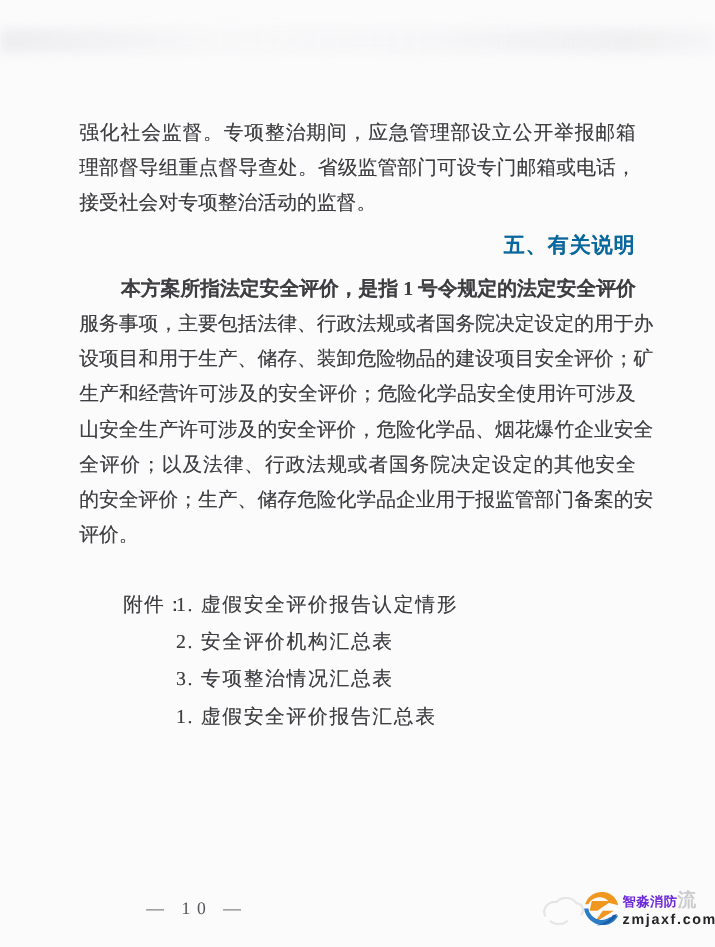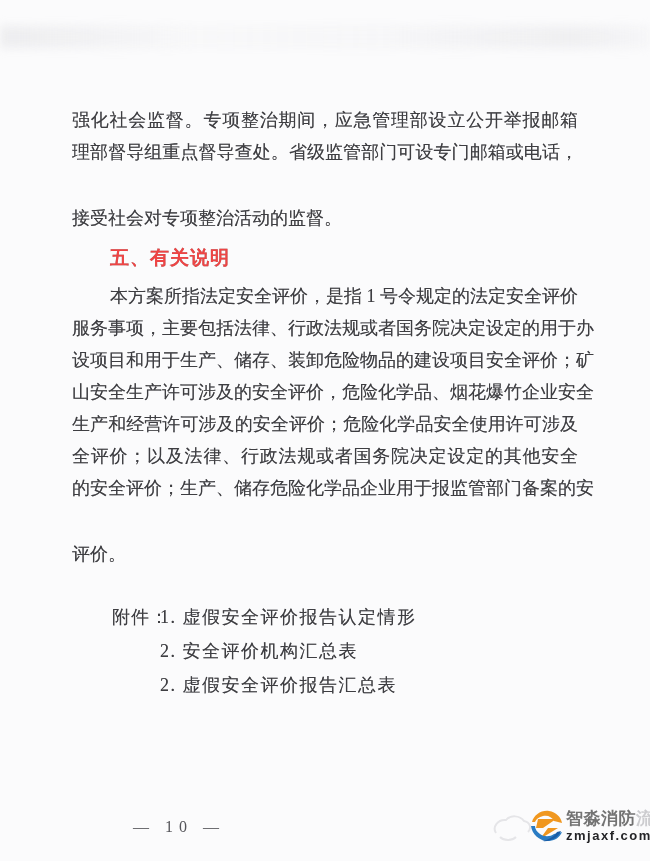--- a/index.html
+++ b/index.html
@@ -35,32 +35,33 @@
     text-shadow: 0 0 0.5px rgba(62,62,66,0.55);
   }
 
   .para .line {
     line-height: 32px;
     text-align: justify;
     text-align-last: justify;
     white-space: nowrap;
     overflow: visible;
   }
-  .para .line:last-child { text-align-last: left; white-space: normal; margin-top: 34px; }
-  .para.indent-first .line:first-child { padding-left: 38px; }
+  .para .line:last-child { text-align-last: left; white-space: normal; }
+  .para.indent-first .line:first-child { padding-left: 38px; font-weight: bold; }
 
   .section-heading {
     margin-top: 10px;
     padding-left: 38px;
     line-height: 28px;
     font-family: "Liberation Sans", "DejaVu Sans", sans-serif;
     font-weight: bold;
     font-size: 19px;
     letter-spacing: 1px;
-    color: #ef4444;
+    color: #0369a1;
+    text-align: right;
   }
   .para.p2 { margin-top: 8px; }
   .para.contact { margin-top: 4px; }
   .para.contact .line { line-height: 33px; }
 
   .attach-block {
     position: relative;
     margin-top: 30px;
   }
   .attach-label {
@@ -88,23 +89,23 @@
   .watermark {
     position: absolute;
     right: 0; bottom: 4px;
     width: 160px; height: 52px;
     font-family: "Liberation Sans", "DejaVu Sans", sans-serif;
   }
   .wm-scribble { position: absolute; left: 0; top: 8px; opacity: 0.9; }
   .wm-logo { position: absolute; left: 38px; top: 3px; }
   .wm-text { position: absolute; left: 76px; top: 2px; white-space: nowrap; }
   .wm-brand {
-    font-size: 17px;
+    font-size: 12px;
     font-weight: bold;
-    color: #737373;
+    color: #6d28d9;
     letter-spacing: 0.5px;
     font-family: Liberation Serif, serif;
   }
   .wm-suffix {
     font-size: 17px;
     font-weight: bold;
     color: #cccccf;
     letter-spacing: 0;
   }
   .wm-domain {
@@ -130,34 +131,35 @@
         <div class="line">理部督导组重点督导查处。省级监管部门可设专门邮箱或电话，</div>
         <div class="line">接受社会对专项整治活动的监督。</div>
       </div>
 
     <div class="section-heading">五、有关说明</div>
 
     <div class="para p2 indent-first">
         <div class="line">本方案所指法定安全评价，是指 1 号令规定的法定安全评价</div>
         <div class="line">服务事项，主要包括法律、行政法规或者国务院决定设定的用于办</div>
         <div class="line">设项目和用于生产、储存、装卸危险物品的建设项目安全评价；矿</div>
+        <div class="line">生产和经营许可涉及的安全评价；危险化学品安全使用许可涉及</div>
         <div class="line">山安全生产许可涉及的安全评价，危险化学品、烟花爆竹企业安全</div>
-        <div class="line">生产和经营许可涉及的安全评价；危险化学品安全使用许可涉及</div>
         <div class="line">全评价；以及法律、行政法规或者国务院决定设定的其他安全</div>
         <div class="line">的安全评价；生产、储存危险化学品企业用于报监管部门备案的安</div>
         <div class="line">评价。</div>
       </div>
 
 
     <div class="attach-block">
       <span class="attach-label">附件：</span>
       <div>
           <div class="attach-item">1. 虚假安全评价报告认定情形</div>
           <div class="attach-item">2. 安全评价机构汇总表</div>
-          <div class="attach-item">2. 虚假安全评价报告汇总表</div>
+          <div class="attach-item">3. 专项整治情况汇总表</div>
+          <div class="attach-item">1. 虚假安全评价报告汇总表</div>
         </div>
     </div>
 
   </div>
 
   <div class="page-number">— 10 —</div>
 
   <div class="watermark">
     <svg class="wm-scribble" width="44" height="34" viewBox="0 0 44 34">
       <path d="M6,20 C2,14 8,6 16,7 C20,2 30,2 34,8 C40,9 42,15 38,19" fill="none" stroke="var(--wm-scribble, #e3e3e6)" stroke-width="2"></path>

